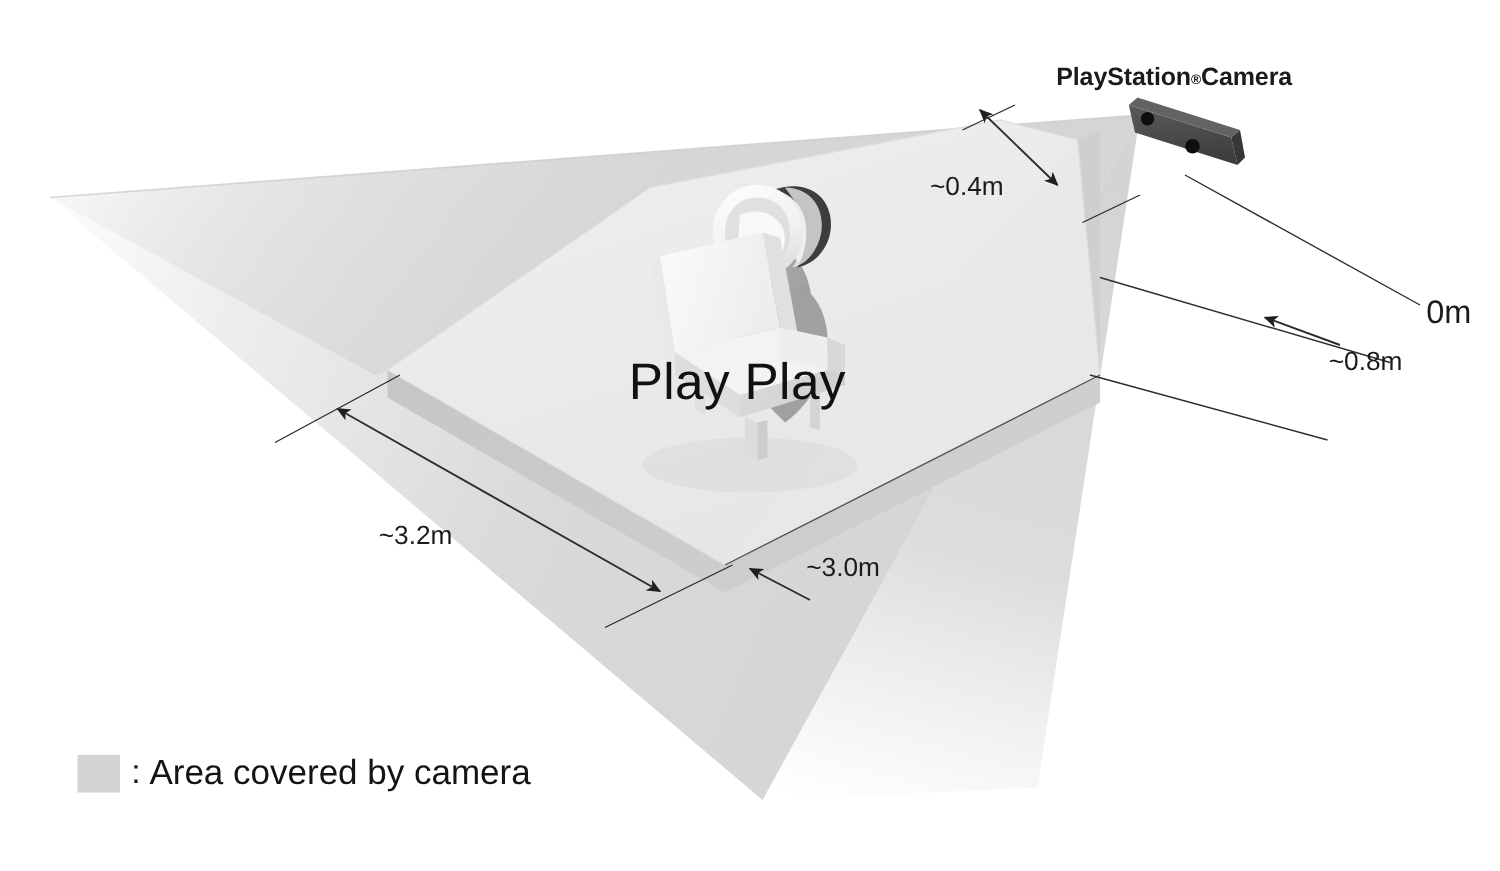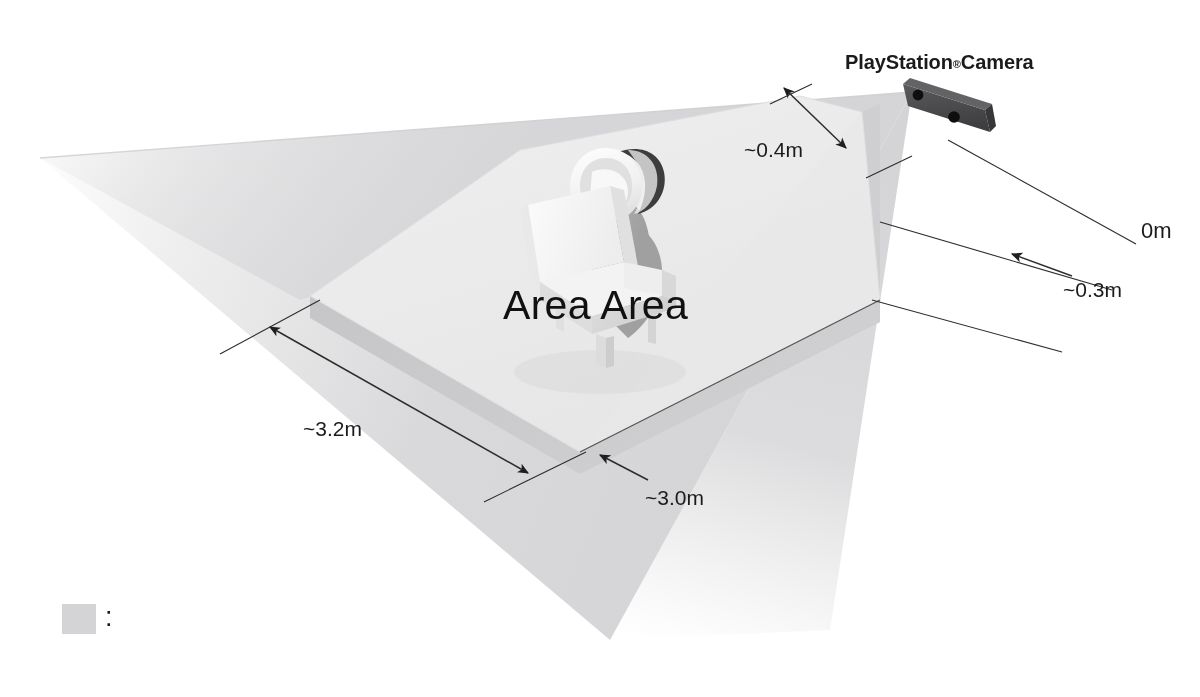--- a/index.html
+++ b/index.html
@@ -48,23 +48,23 @@
   #play-area-label {
     left: 503px;
     top: 285px;
     font-size: 41px;
     font-weight: normal;
     color: #111;
     letter-spacing: 0.3px;
   }
   #dim-07 { left: 744px; top: 139px; font-size: 21px; }
   #dim-06 { left: 1063px; top: 279px; font-size: 21px; }
-  #dim-0  { left: 1141px; top: 220px; font-size: 22px; }
+  #dim-0  { left: 1141px; top: 236px; font-size: 26px; }
   #dim-19 { left: 303px; top: 418px; font-size: 21px; }
-  #dim-30 { left: 645px; top: 487px; font-size: 21px; text-align: center; }
+  #dim-30 { left: 645px; top: 444px; font-size: 21px; text-align: center; }
 
   #legend {
     position: absolute;
     left: 62px;
     top: 604px;
     display: flex;
     align-items: center;
     gap: 0px;
   }
   #legend-swatch {
@@ -270,26 +270,27 @@
 
       <g>
         <line x1="648" y1="480" x2="600" y2="455" marker-end="url(#arrowHead)"></line>
         <line x1="580" y1="452" x2="880" y2="300" stroke-width="1.1" opacity="0.8"></line>
       </g>
     </g>
   </svg>
 
   <div class="lbl" id="camera-label"><span>PlayStation</span><span class="reg">®</span><span>Camera</span></div>
 
-  <div class="lbl" id="play-area-label">Area Area</div>
+  <div class="lbl" id="play-area-label">Play Play</div>
 
   <div class="lbl" id="dim-07">~0.4m</div>
-  <div class="lbl" id="dim-06">~0.3m</div>
+  <div class="lbl" id="dim-06">~0.8m</div>
   <div class="lbl" id="dim-0">0m</div>
   <div class="lbl" id="dim-19">~3.2m</div>
   <div class="lbl" id="dim-30">~3.0m</div>
 
   <div id="legend">
     <span id="legend-swatch"></span>
     <span id="legend-colon">:</span>
+    <span id="legend-text">Area covered by camera</span>
   </div>
 
 </div>
 
 </body></html>

